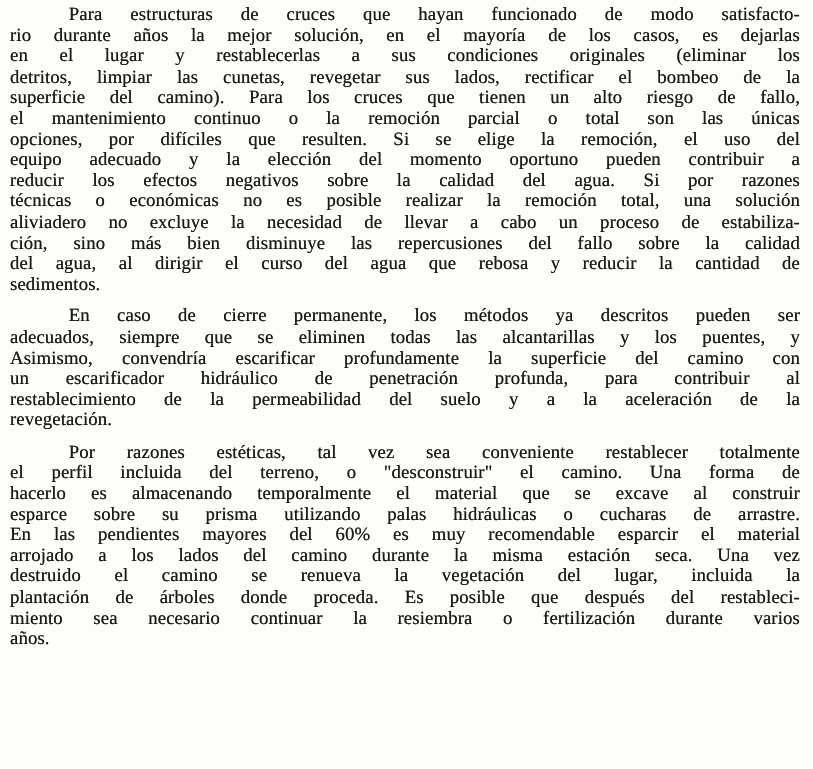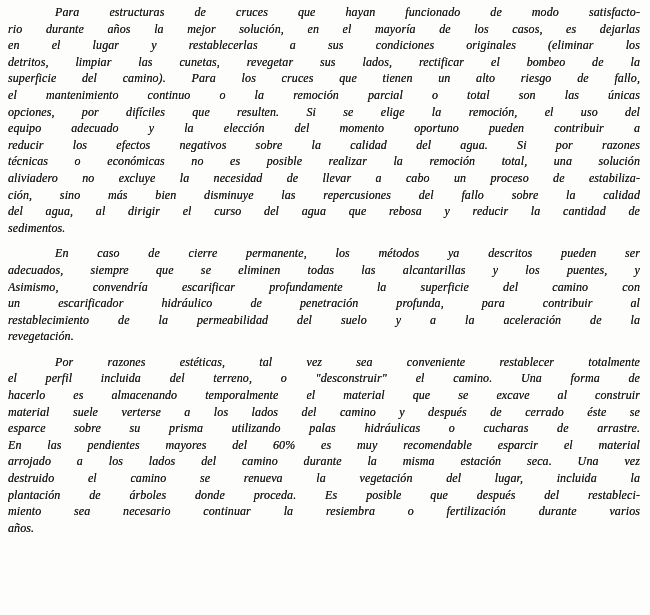--- a/index.html
+++ b/index.html
@@ -13,24 +13,23 @@
     background: var(--page-bg, #fdfdfb);
   }
   .page {
     box-sizing: border-box;
     width: 650px;
     height: 552px;
     padding: 4px 10px 0 8px;
     background: var(--page-bg, #fdfdfb);
     color: var(--ink, #1a1a1a);
     font-family: "Liberation Serif", "DejaVu Serif", serif;
-    font-size: 12px;
+    font-size: 15px;
     letter-spacing: 0.1px;
     text-shadow: 0 0 0.45px rgba(20, 20, 20, 0.85);
-    font-style: italic;
   }
   .paragraph {
     margin: 0 0 9px 0;
     padding: 0;
   }
   .line {
     height: 16.6px;
     line-height: 16.6px;
     text-align: justify;
     text-align-last: justify;
@@ -70,21 +69,20 @@
         <div class="line">adecuados, siempre que se eliminen todas las alcantarillas y los puentes, y</div>
         <div class="line">Asimismo, convendría escarificar profundamente la superficie del camino con</div>
         <div class="line">un escarificador hidráulico de penetración profunda, para contribuir al</div>
         <div class="line">restablecimiento de la permeabilidad del suelo y a la aceleración de la</div>
         <div class="line last">revegetación.</div>
       </div>
       <div class="paragraph">
         <div class="line first">Por razones estéticas, tal vez sea conveniente restablecer totalmente</div>
         <div class="line">el perfil incluida del terreno, o "desconstruir" el camino. Una forma de</div>
         <div class="line">hacerlo es almacenando temporalmente el material que se excave al construir</div>
-        <div class="line">material suele verterse a los lados del camino y después de cerrado éste se</div>
         <div class="line">esparce sobre su prisma utilizando palas hidráulicas o cucharas de arrastre.</div>
         <div class="line">En las pendientes mayores del 60% es muy recomendable esparcir el material</div>
         <div class="line">arrojado a los lados del camino durante la misma estación seca. Una vez</div>
         <div class="line">destruido el camino se renueva la vegetación del lugar, incluida la</div>
         <div class="line">plantación de árboles donde proceda. Es posible que después del restableci-</div>
         <div class="line">miento sea necesario continuar la resiembra o fertilización durante varios</div>
         <div class="line last">años.</div>
       </div>
     </article>
 </main>

